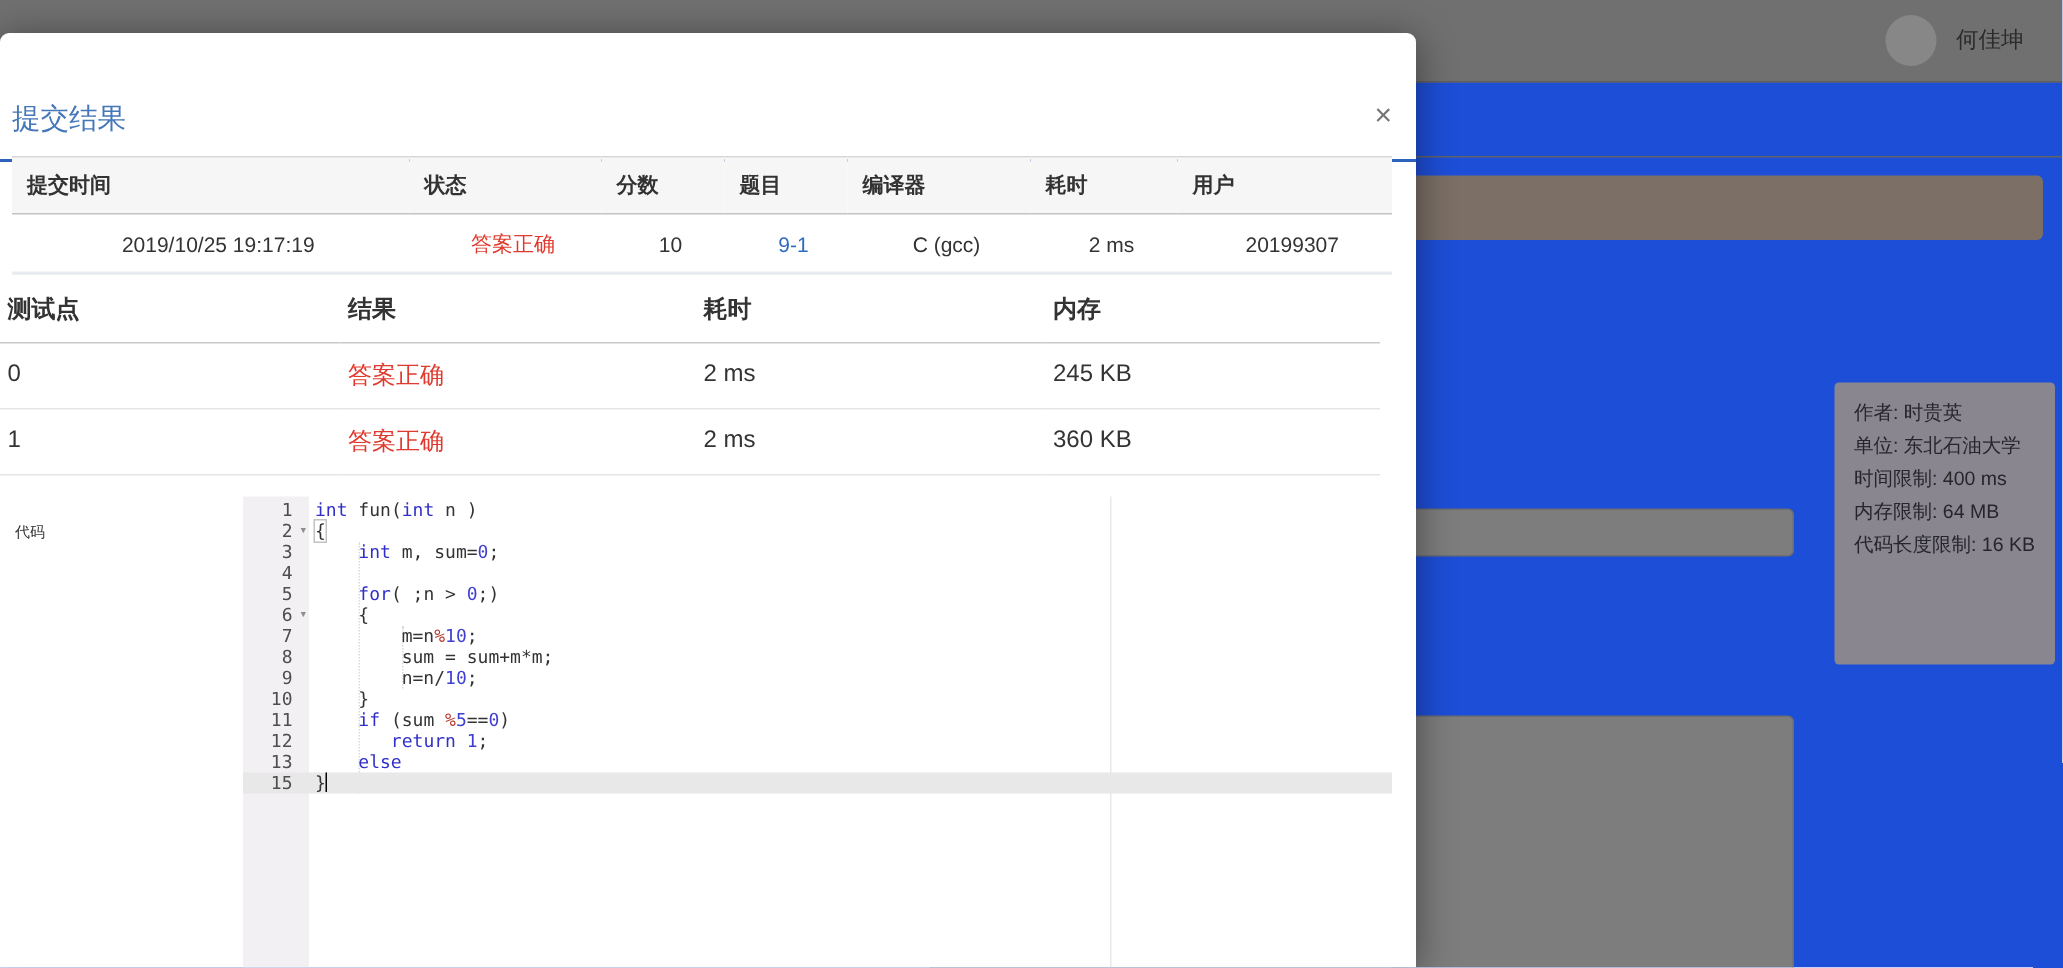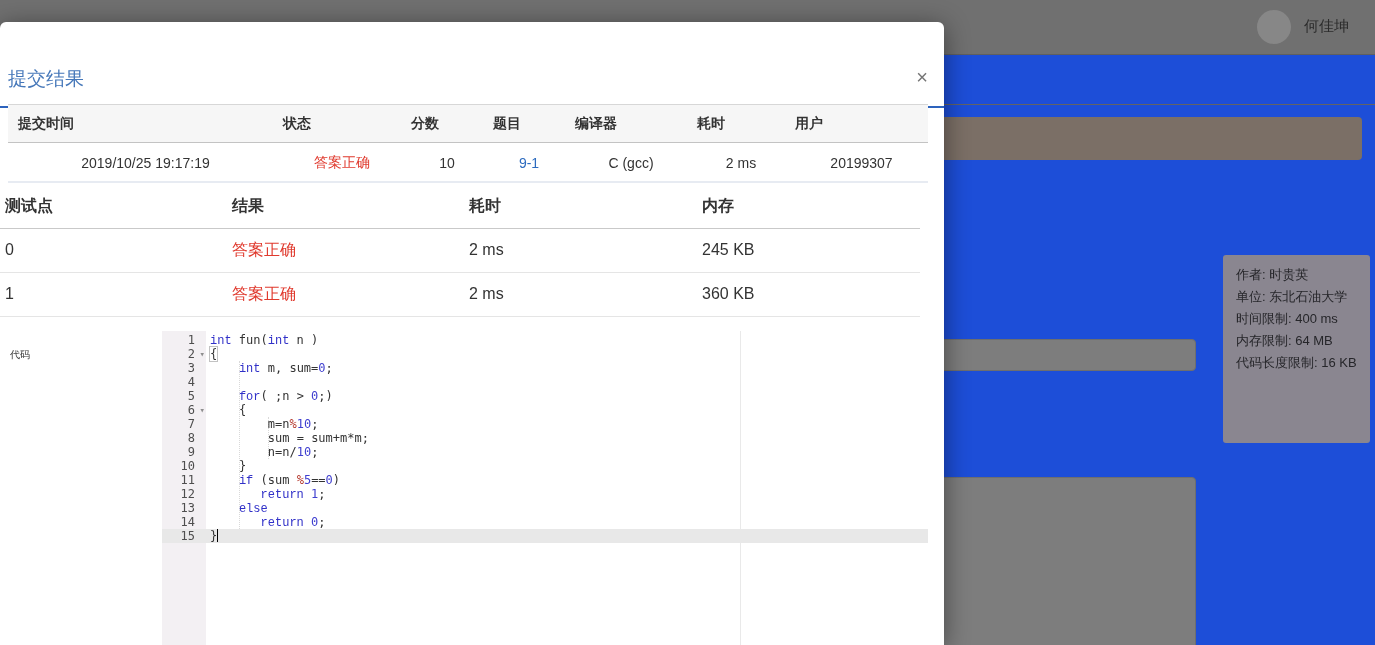--- a/index.html
+++ b/index.html
@@ -44,21 +44,21 @@
   .editor { position:absolute; left:162px; top:309px; width:766px; height:314px; background:#fff;
             font-family:"DejaVu Sans Mono","Liberation Mono",monospace; font-size:12px; line-height:14px; cursor:text; }
   .gutter-bg { position:absolute; left:0; top:0; bottom:0; width:44px; background:#f3f0f3; }
   .print-margin { position:absolute; left:578px; top:0; bottom:0; width:1px; background:#e9e9e9; }
   .code-rows { position:relative; padding-top:2px; }
   .code-row { display:flex; height:14px; }
   .gutter-cell { position:relative; width:44px; text-align:right; padding-right:11px; color:#4e4e4e; flex:none; }
   .code-cell { flex:1; padding-left:4px; white-space:pre; color:#333; }
   .code-row.active .gutter-cell, .code-row.active .code-cell { background:#e8e8e8; }
   .fold { position:absolute; right:1px; top:2px; font-size:9px; line-height:10px; color:#8e8e8e; }
-  .kw { color:#3030c8;font-family:Liberation Mono, monospace; }
+  .kw { color:#3030c8; }
   .num { color:#4040d0; }
   .pct { color:#b5392d; }
   .bracket { outline:1px solid #c2c2c2; }
   .guide1 { position:absolute; left:77px; top:30px; height:168px; border-left:1px dotted #d9d9d9; }
   .guide2 { position:absolute; left:106px; top:86px; height:42px; border-left:1px dotted #d9d9d9; }
   .cursor { display:inline-block; width:0; height:13px; border-left:1.3px solid #000; vertical-align:middle; margin-bottom:2px; }
 </style>
 </head>
 <body>
 
@@ -201,24 +201,20 @@
             <div class="code-cell">    <span class="kw">if</span> (sum <span class="pct">%</span><span class="num">5</span>==<span class="num">0</span>)</div>
           </div>
           <div class="code-row">
             <div class="gutter-cell">12</div>
             <div class="code-cell">       <span class="kw">return</span> <span class="num">1</span>;</div>
           </div>
           <div class="code-row">
             <div class="gutter-cell">13</div>
             <div class="code-cell">    <span class="kw">else</span></div>
           </div>
-          <div class="code-row">
-            <div class="gutter-cell">14</div>
-            <div class="code-cell">       <span class="kw">return</span> <span class="num">0</span>;</div>
-          </div>
           <div class="code-row active">
             <div class="gutter-cell">15</div>
             <div class="code-cell">}<span class="cursor"></span></div>
           </div>
         </div>
     </div>
   </div>
 
 </div>
 

